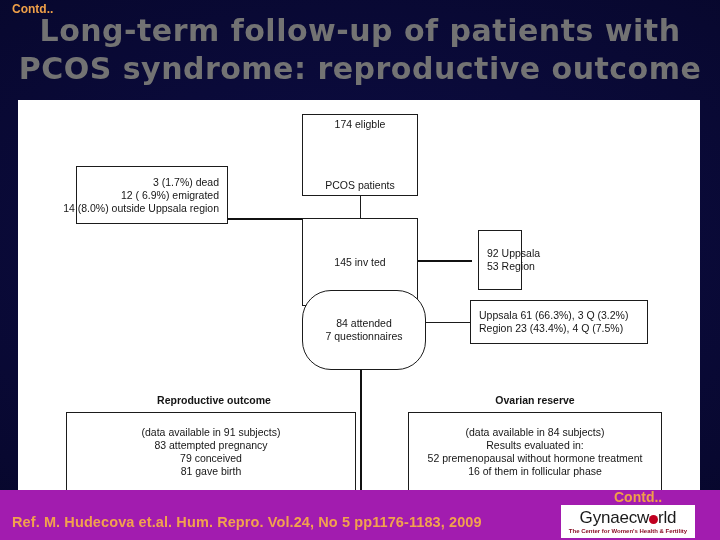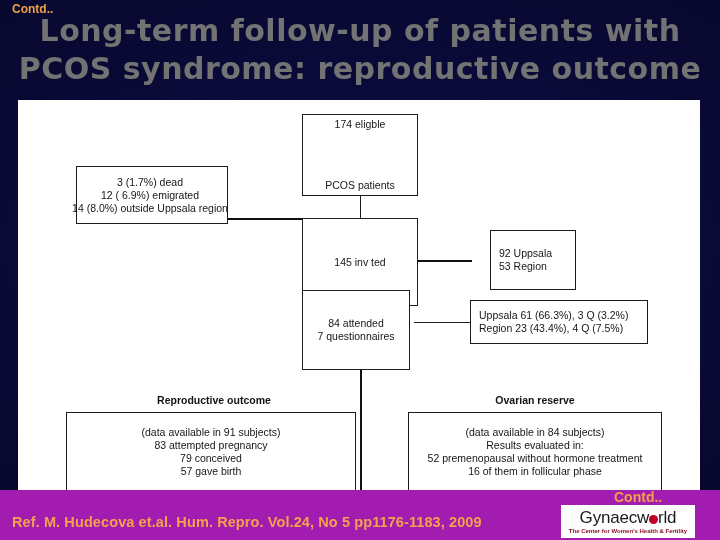--- a/index.html
+++ b/index.html
@@ -76,20 +76,21 @@
     display: flex;
     flex-direction: column;
     align-items: center;
     justify-content: center;
     text-align: center;
     padding: 2px 4px;
   }
   .node .l { display: block; white-space: nowrap; }
 
   .node.right-al {
+    align-items: flex-end;
     text-align: right;
     padding-right: 8px;
   }
   .node.left-al {
     align-items: flex-start;
     text-align: left;
     padding-left: 8px;
   }
 
   .connector {
@@ -211,43 +212,43 @@
     <div class="node right-al" style="left:58px; top:66px; width:152px; height:58px;">
       <span class="l">3 (1.7%) dead</span>
       <span class="l">12 ( 6.9%) emigrated</span>
       <span class="l">14 (8.0%) outside Uppsala region</span>
     </div>
 
     <div class="node" style="left:284px; top:118px; width:116px; height:88px;">
       <span class="l">145 inv ted</span>
     </div>
 
-    <div class="node left-al" style="left:472px; top:130px; width:86px; height:60px;">
+    <div class="node left-al" style="left:460px; top:130px; width:44px; height:60px;">
       <span class="l">92 Uppsala</span>
       <span class="l">53 Region</span>
     </div>
 
-    <div class="node" style="left:284px; top:190px; width:108px; height:80px;">
+    <div class="node" style="left:284px; top:190px; width:124px; height:80px;border-radius:29px;">
       <span class="l">84 attended</span>
       <span class="l">7 questionnaires</span>
     </div>
 
     <div class="node left-al" style="left:452px; top:200px; width:178px; height:44px;">
       <span class="l">Uppsala 61 (66.3%), 3 Q (3.2%)</span>
       <span class="l">Region 23 (43.4%), 4 Q (7.5%)</span>
     </div>
 
     <div class="section-label" style="left:400px; top:294px; width:234px;">Ovarian reserve</div>
     <div class="section-label" style="left:108px; top:294px; width:176px;">Reproductive outcome</div>
 
     <div class="node" style="left:48px; top:312px; width:290px; height:80px;">
       <span class="l">(data available in  91 subjects)</span>
       <span class="l">83 attempted pregnancy</span>
       <span class="l">79 conceived</span>
-      <span class="l">57 gave birth</span>
+      <span class="l">81 gave birth</span>
     </div>
 
     <div class="node" style="left:390px; top:312px; width:254px; height:80px;">
       <span class="l">(data available in 84 subjects)</span>
       <span class="l">Results evaluated in:</span>
       <span class="l">52 premenopausal without hormone treatment</span>
       <span class="l">16 of them in follicular phase</span>
     </div>
 
   </div>

